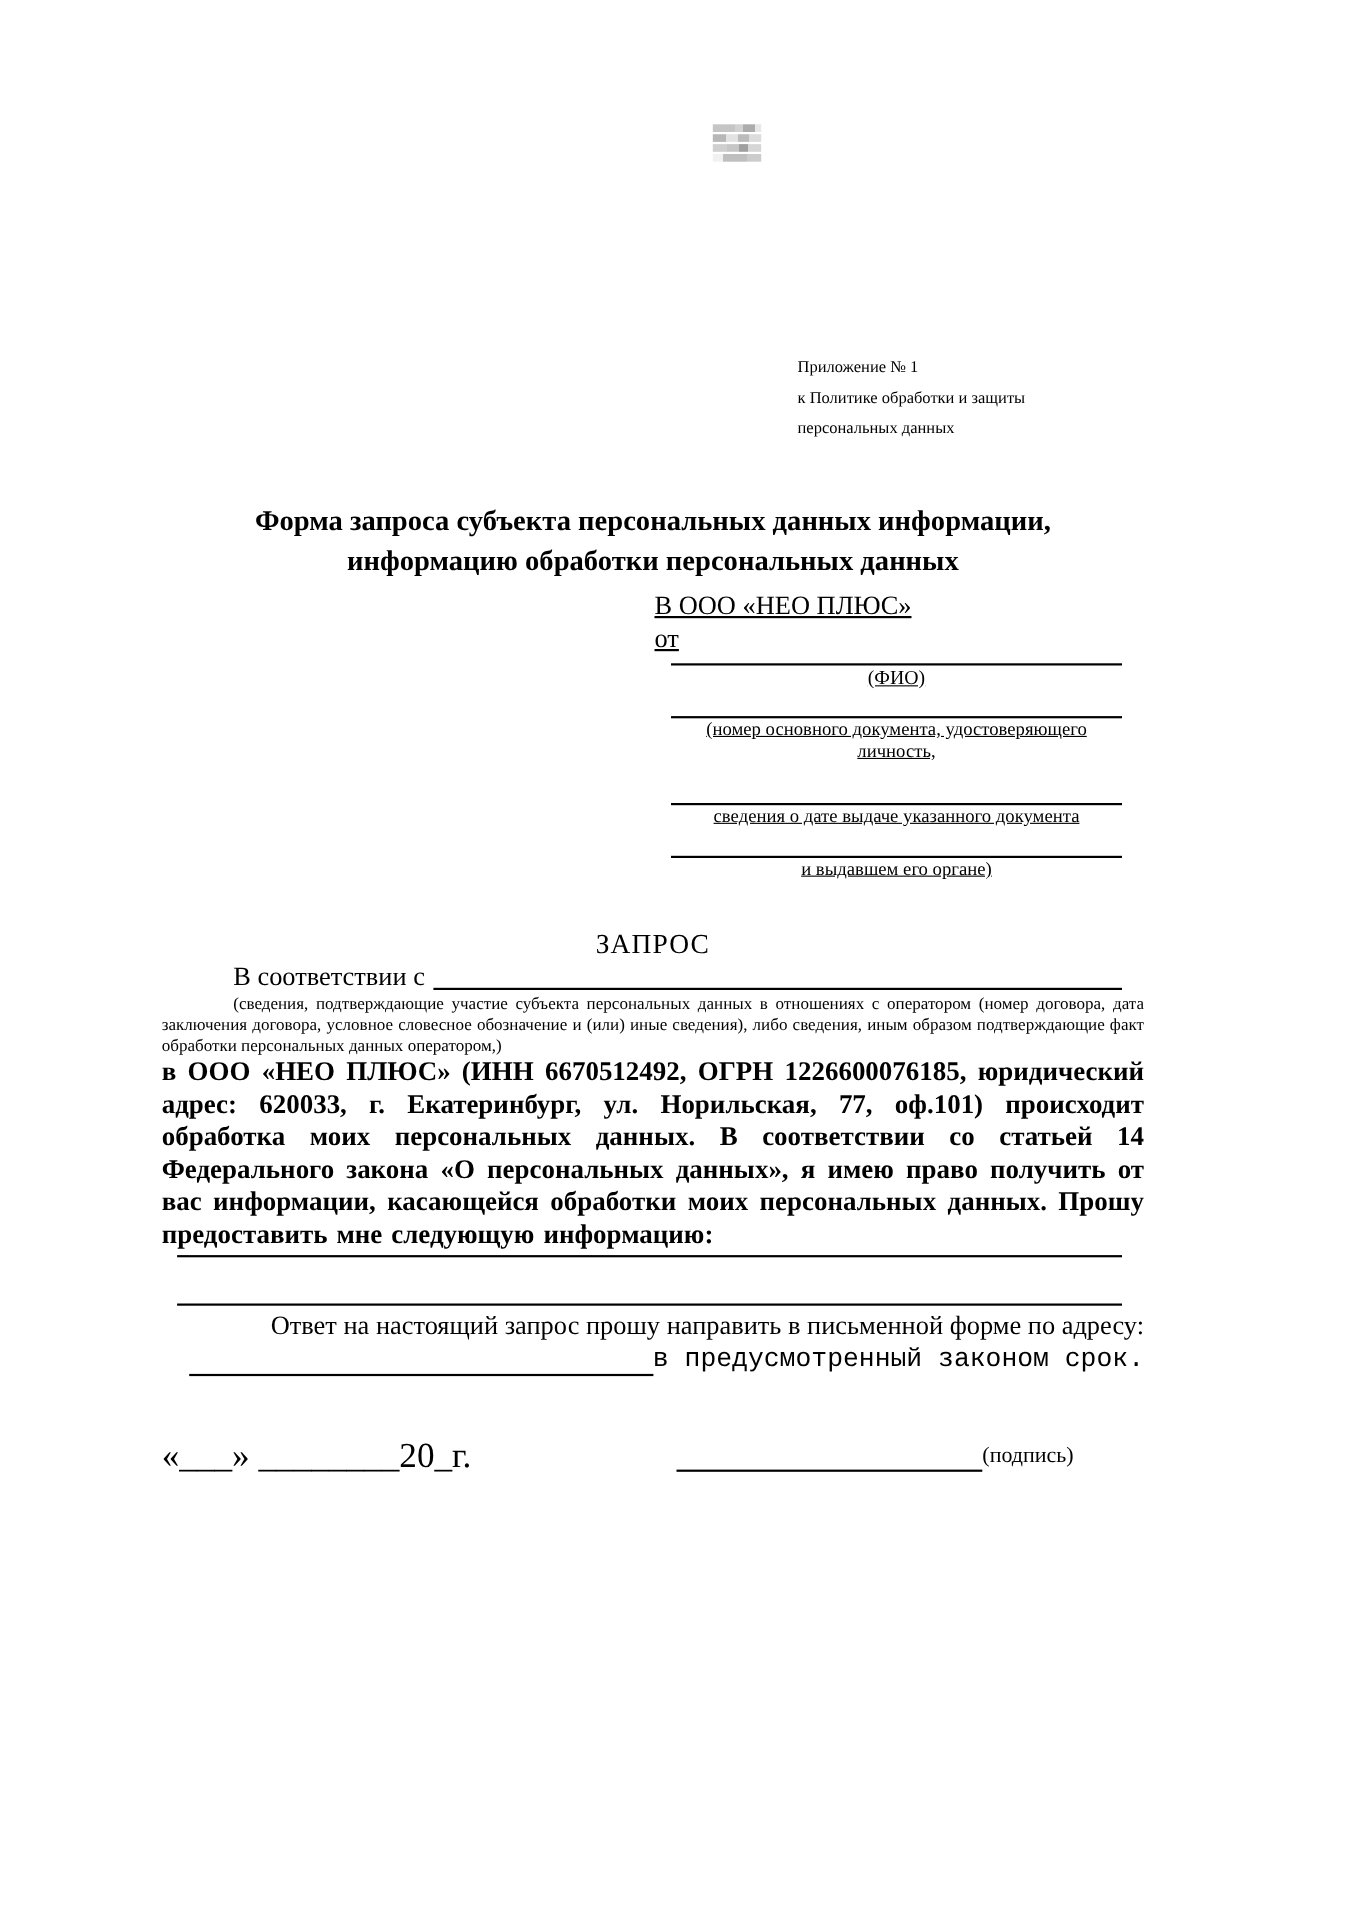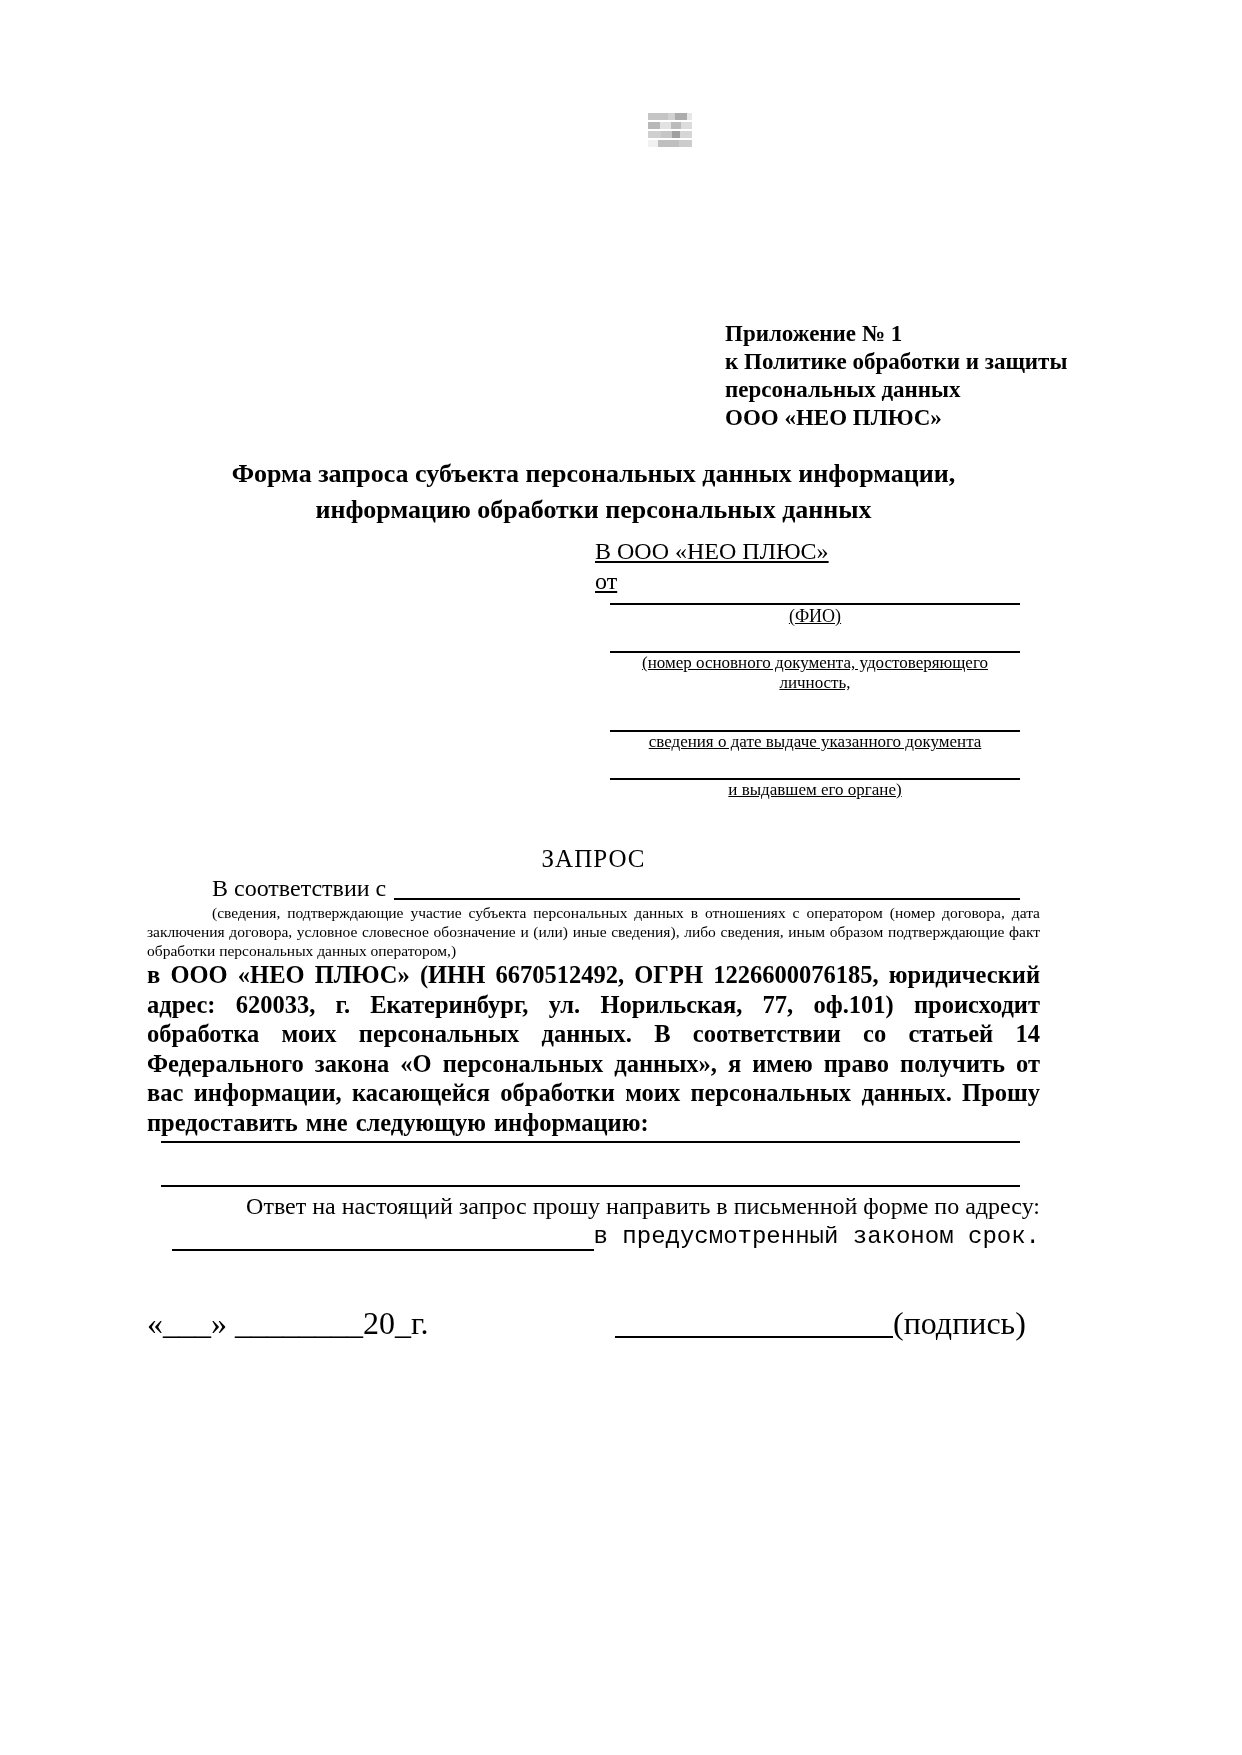--- a/index.html
+++ b/index.html
@@ -23,23 +23,22 @@
   }
   .logo-mark .stripe { height: 7px; }
   .logo-mark .s1 { background: linear-gradient(90deg,#bcbcbc 0 45%, #c9c9c9 45% 62%, #9e9e9e 62% 88%, #e3e3e3 88%); }
   .logo-mark .s2 { background: linear-gradient(90deg,#ababab 0 28%, #dedede 28% 52%, #b0b0b0 52% 75%, #d6d6d6 75%); }
   .logo-mark .s3 { background: linear-gradient(90deg,#c7c7c7 0 30%, #bdbdbd 30% 55%, #8f8f8f 55% 72%, #cfcfcf 72%); }
   .logo-mark .s4 { background: linear-gradient(90deg,#efefef 0 22%, #b5b5b5 22% 70%, #c4c4c4 70%); }
 
   .appendix {
     position: absolute;
     left: 725px; top: 320px;
-    font-size: 23px; line-height: 28px;
+    font-size: 15px; line-height: 28px;
     white-space: nowrap;
-    font-weight: bold;
   }
 
   .form-title {
     position: absolute;
     left: 147px; top: 456px; width: 893px;
     text-align: center;
     font-weight: bold;
     font-size: 26px; line-height: 36px;
   }
 
@@ -114,42 +113,41 @@
   .footer-date {
     position: absolute;
     left: 147px; top: 1308px;
     font-size: 32px; line-height: 30px;
     white-space: nowrap;
   }
   .footer-sign {
     position: absolute;
     left: 615px; top: 1308px;
     display: flex; align-items: flex-end;
-    font-size: 32px; line-height: 30px;
+    font-size: 20px; line-height: 30px;
   }
   .footer-sign .sig-line { width: 278px; border-bottom: 2px solid #000; height: 24px; }
   .footer-sign .sig-cap { white-space: nowrap; }
 </style>
 </head>
 <body>
 
 <div class="page">
 
   <div class="logo-mark">
     <div class="stripe s1"></div>
     <div class="stripe s2"></div>
     <div class="stripe s3"></div>
     <div class="stripe s4"></div>
   </div>
 
   <div class="appendix">
     <div>Приложение № 1</div>
     <div>к Политике обработки и защиты</div>
     <div>персональных данных</div>
-    <div>ООО «НЕО ПЛЮС»</div>
   </div>
 
   <div class="form-title">
     <div>Форма запроса субъекта персональных данных информации,</div>
     <div>информацию обработки персональных данных</div>
   </div>
 
   <div class="addressee">
     <div>В ООО «НЕО ПЛЮС»</div>
     <div>от</div>

